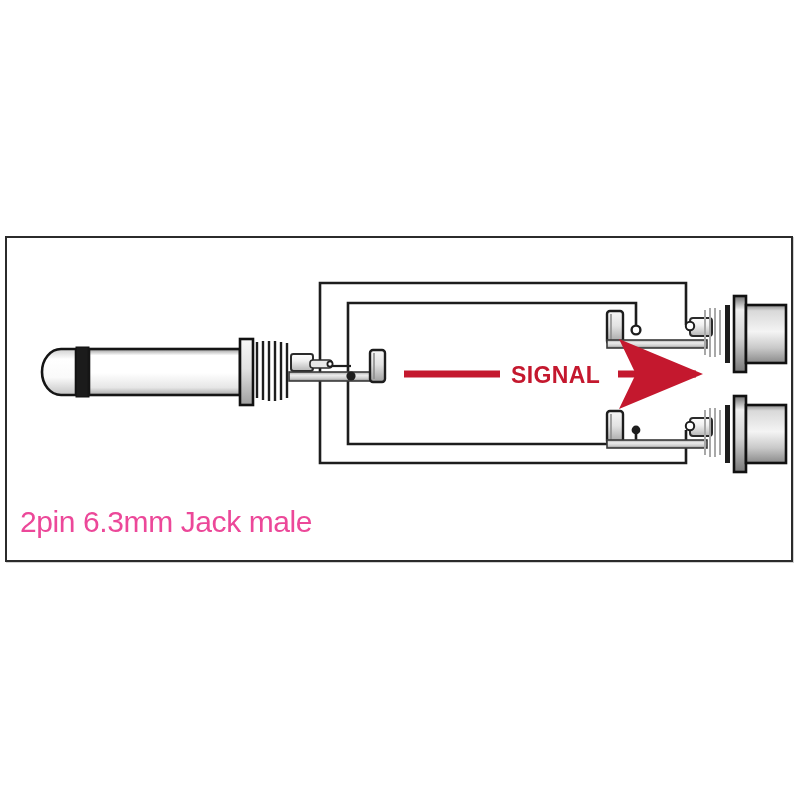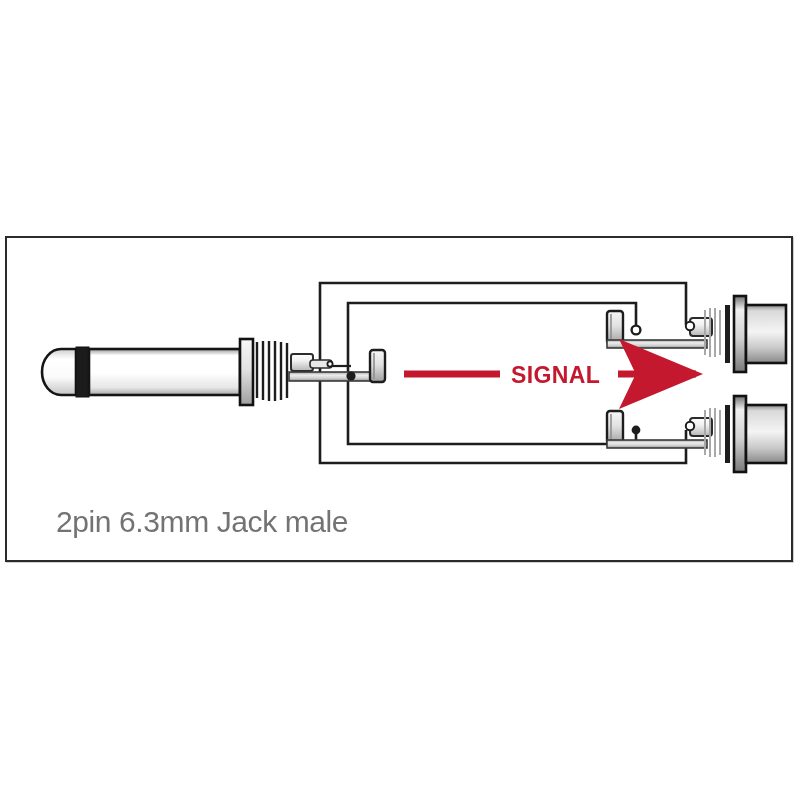--- a/index.html
+++ b/index.html
@@ -37,24 +37,23 @@
     top: 0;
     width: 800px;
     height: 800px;
     display: block;
   }
   .caption {
     position: absolute;
     font-family: "Liberation Sans", sans-serif;
     font-size: 30px;
     font-weight: 400;
-    color: #737373;
+    color: #ec4899;
     letter-spacing: -0.4px;
     white-space: nowrap;
-    margin-left: 36px;
   }
   #caption-left {
     left: 20px;
     top: 505px;
   }
   #caption-right {
     left: 546px;
     top: 505px;
   }
   #signal-label {

